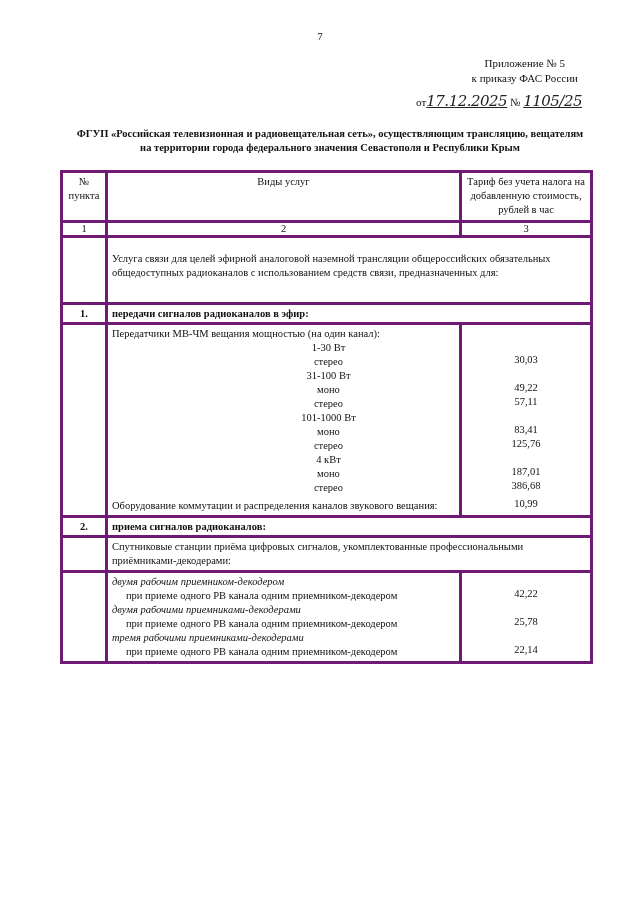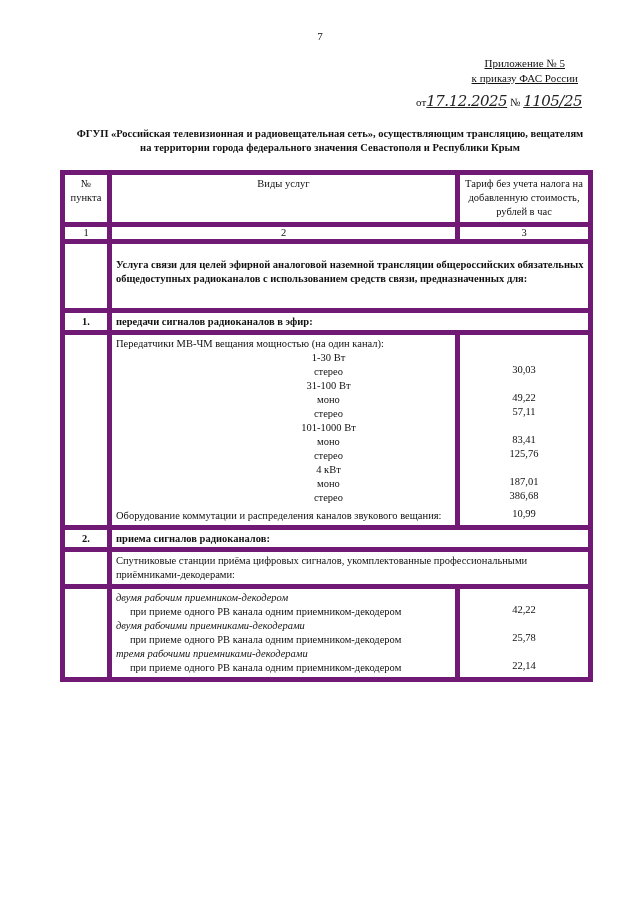--- a/index.html
+++ b/index.html
@@ -1,34 +1,34 @@
 <!DOCTYPE html>
 <html><head>
 <meta charset="utf-8">
 <style>
   html, body { margin: 0; padding: 0; background: #ffffff; }
   body { width: 640px; height: 903px; position: relative; overflow: hidden;
          font-family: "Liberation Serif", "DejaVu Serif", serif; color: #111; }
   .page-num { position: absolute; top: 30px; left: 0; width: 640px; text-align: center; font-size: 11px; }
   .appendix { position: absolute; top: 56px; right: 62px; text-align: right; font-size: 11px; line-height: 15px; }
-  .appendix .line { display: block; text-decoration: underline; }
+  .appendix .line { display: block; }
   .appendix .center { text-align: center; }
   .order-line { position: absolute; top: 92px; right: 58px; font-size: 11px; }
   .hw { font-family: "DejaVu Serif", serif; font-style: italic; font-size: 15px; text-decoration: underline; letter-spacing: -0.5px; color: #222; }
   .title { position: absolute; top: 127px; left: 60px; width: 540px; text-align: center; font-weight: bold; font-size: 10.5px; line-height: 14px; }
   .title span { display: block; }
   table.tariffs { position: absolute; top: 170px; left: 60px; width: 533px; border-collapse: collapse; font-size: 10.5px; }
-  table.tariffs td { border: 5px solid #701a75; padding: 0; vertical-align: top; }
+  table.tariffs td { border: 3px solid #701a75; padding: 0; vertical-align: top; }
   .c1 { width: 42px; text-align: center; }
   .c3 { width: 128px; text-align: center; }
   .hdr td { height: 45px; }
   .hdr .c1, .hdr .c2, .hdr .c3 { padding-top: 2px; line-height: 14px; text-align: center; }
   .nums td { height: 12px; text-align: center; line-height: 12px; }
   .intro td { height: 50px; }
-  .intro .txt { font-weight: bold; padding: 14px 0 0 4px; line-height: 14px; }
+  .intro .txt { font-weight: normal; padding: 14px 0 0 4px; line-height: 14px; }
   .sec td { height: 17px; line-height: 17px; }
   .sec .c1 { font-weight: bold; }
   .sec .txt { font-weight: bold; padding-left: 4px; }
   .block .txt { padding: 2px 4px 2px 4px; margin-left: 20px; }
   .row { height: 14px; line-height: 14px; }
   .row.center { text-align: center; padding-left: 90px; }
   .row.power { text-align: center; padding-left: 90px; }
   .vals { text-align: center; padding-top: 2px; }
   .vals .row { height: 14px; }
   .gap { height: 4px; }

